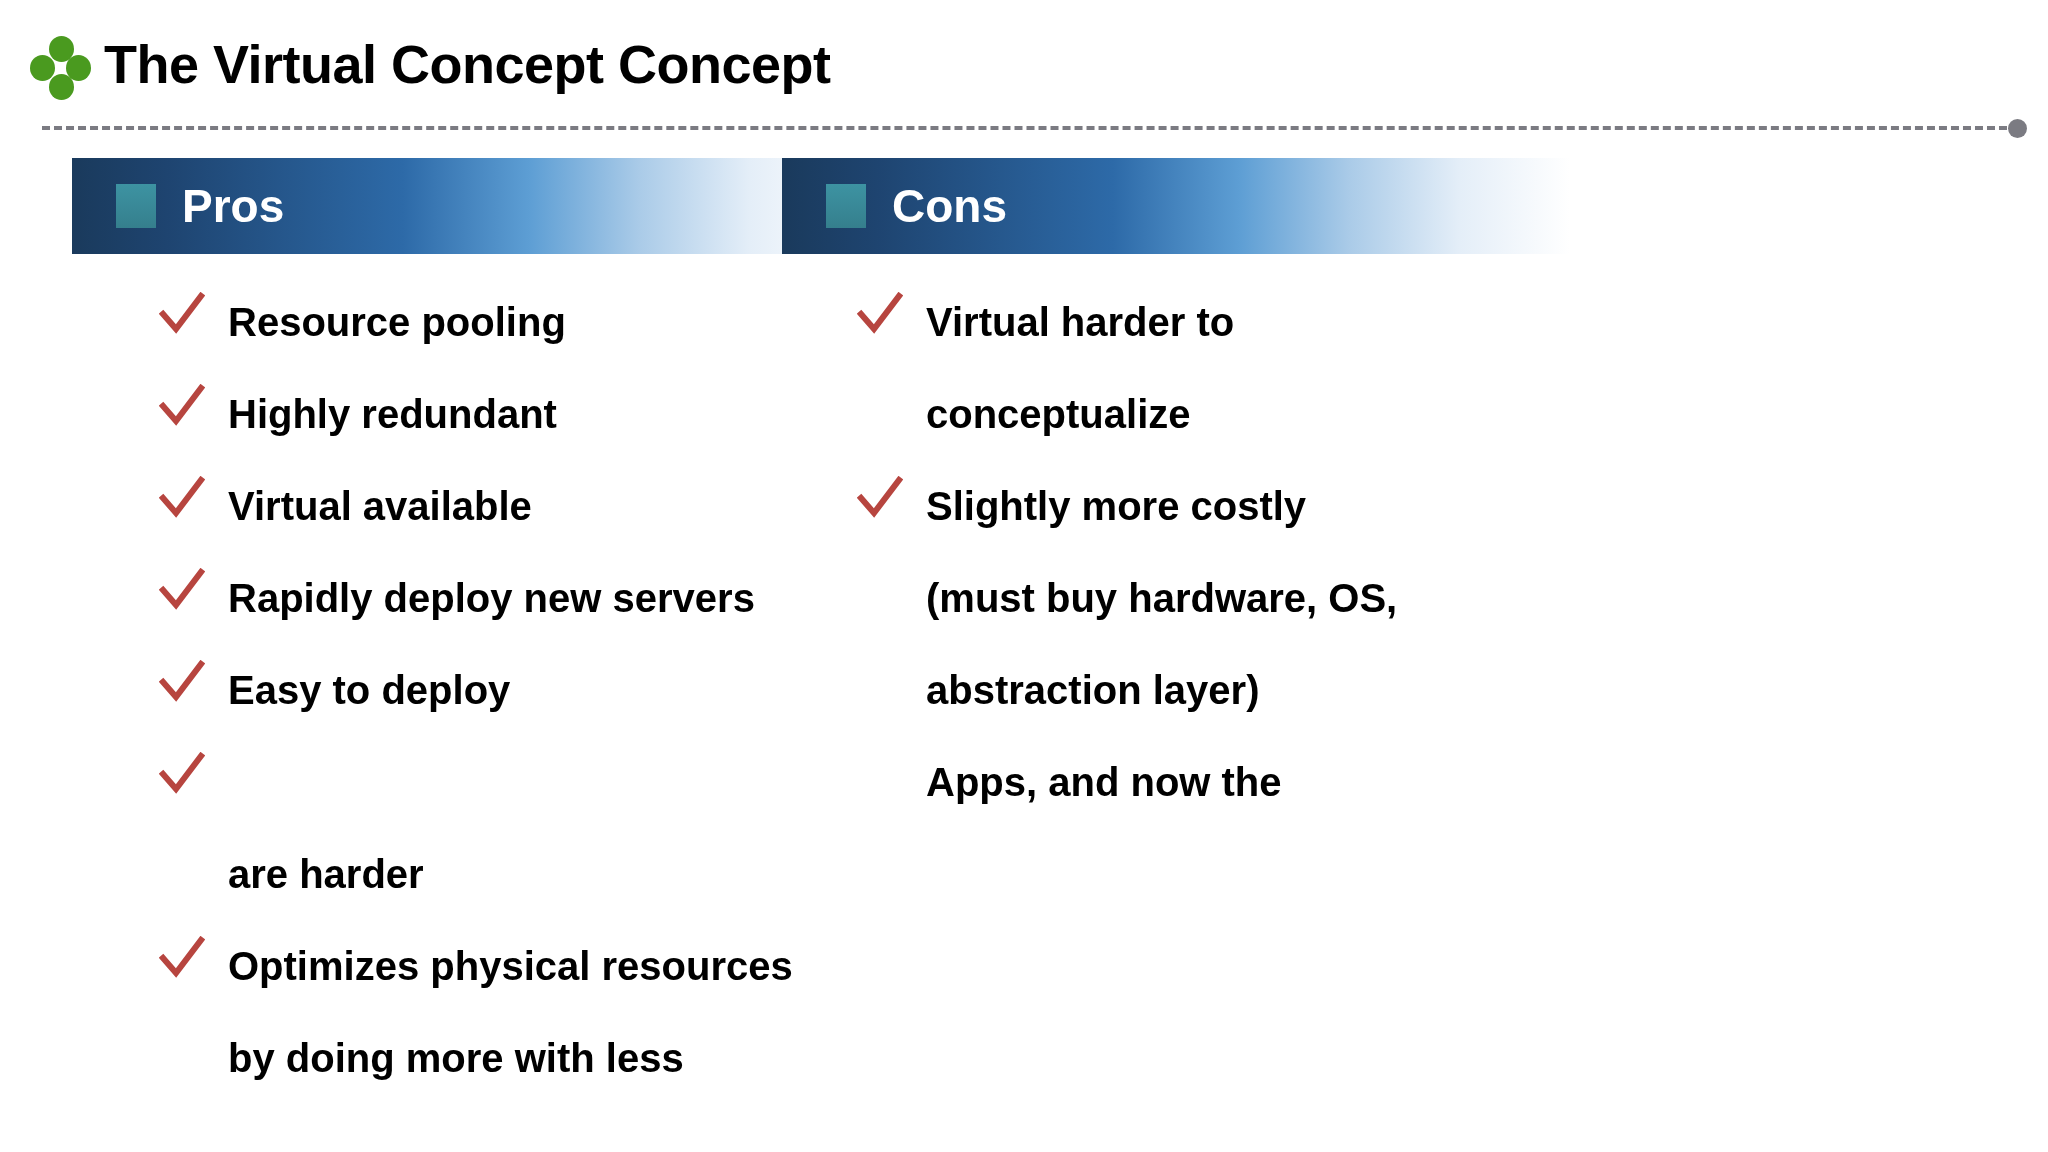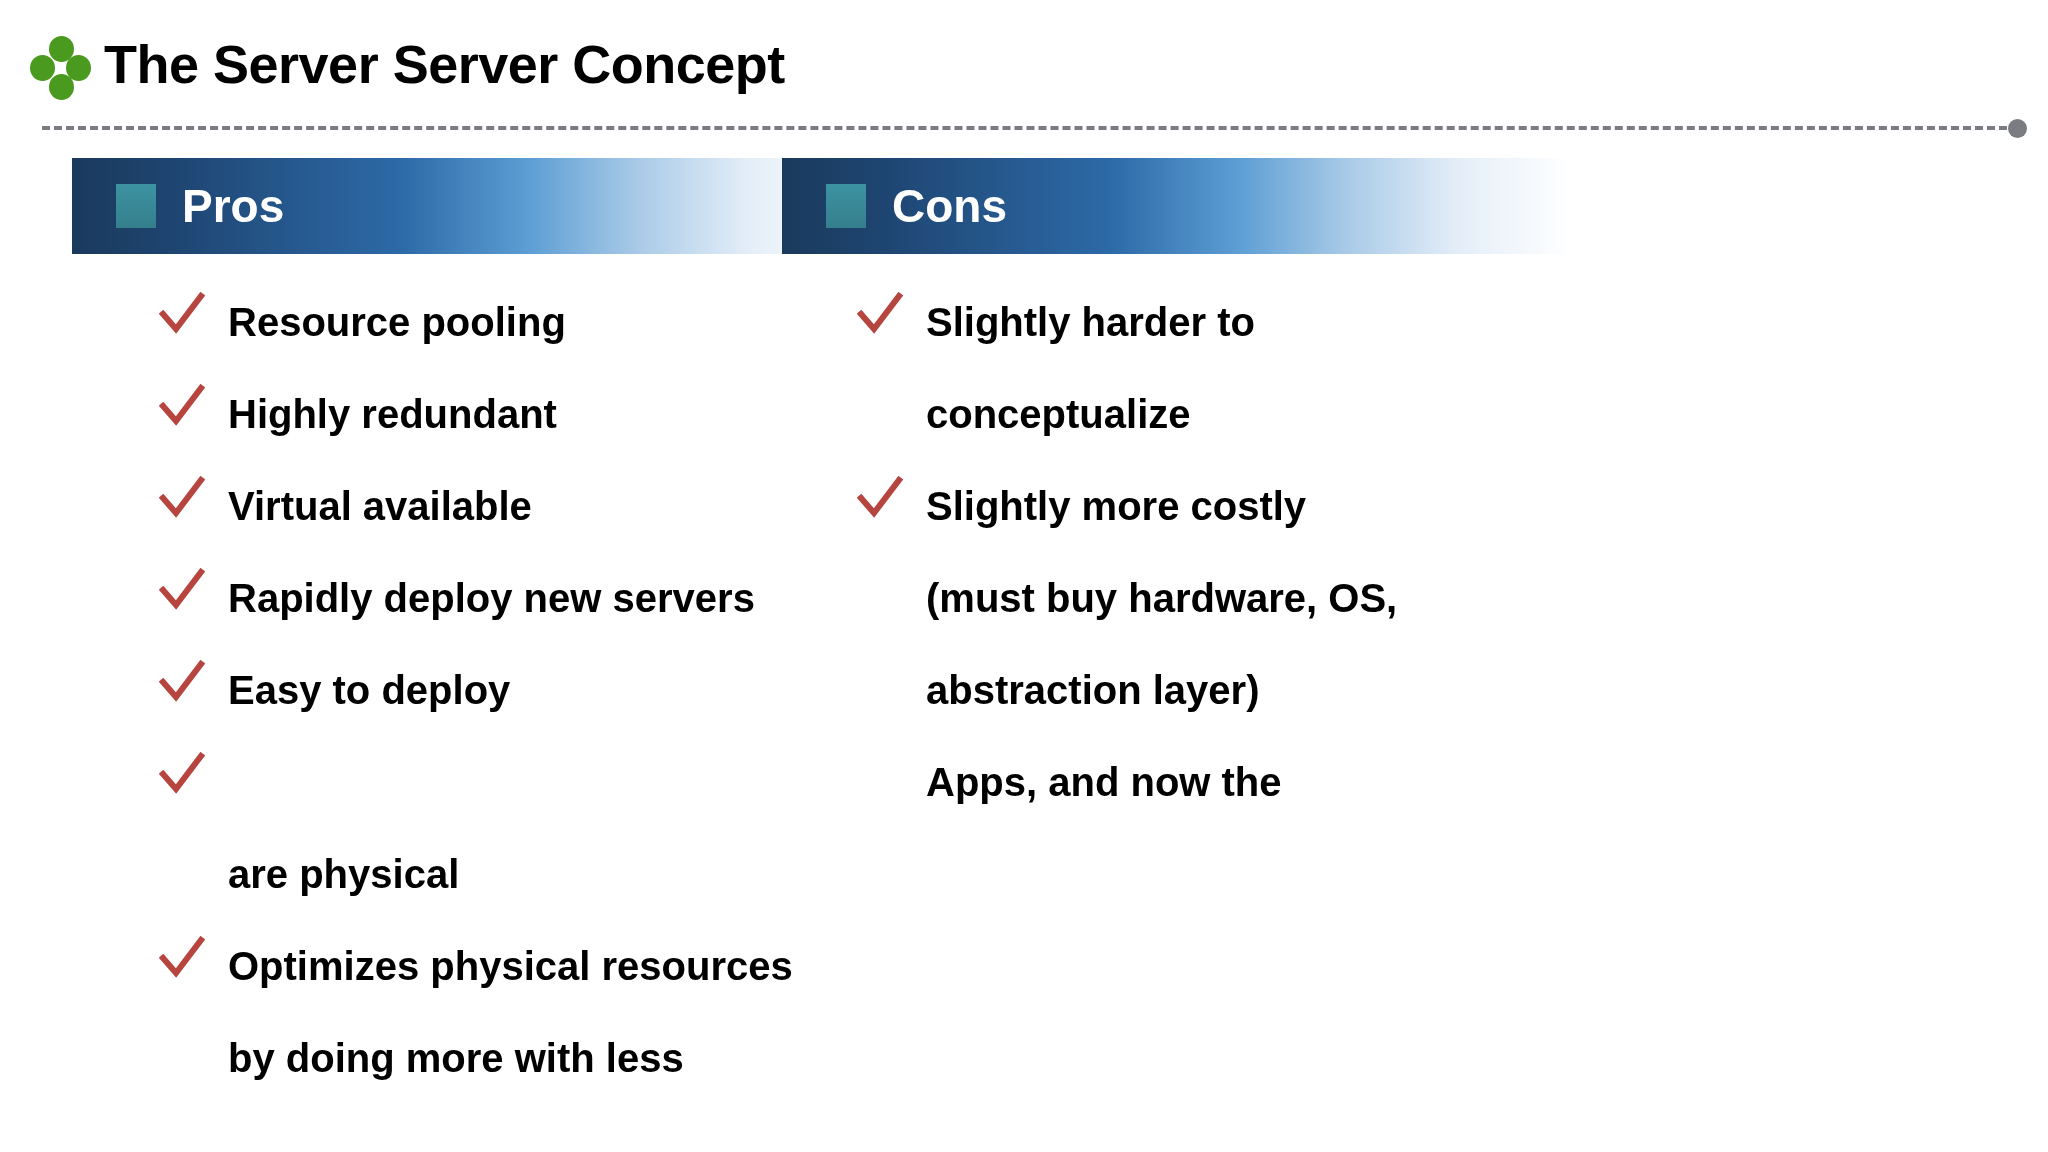--- a/index.html
+++ b/index.html
@@ -178,21 +178,21 @@
 
 <div class="slide">
 
   <div class="title-row">
     <div class="logo-mark">
       <span class="d-top"></span>
       <span class="d-left"></span>
       <span class="d-right"></span>
       <span class="d-bottom"></span>
     </div>
-    <div class="slide-title">The Server Server Concept</div>
+    <div class="slide-title">The Virtual Concept Concept</div>
   </div>
 
   <div class="rule-wrap">
     <div class="rule-line"></div>
     <div class="rule-dot"></div>
   </div>
 
   <div class="columns">
 
     <div class="col col-pros">
@@ -256,21 +256,21 @@
                 <path d="M4 22 L17 37 L42 4" stroke="#b7453f" stroke-width="6" fill="none" stroke-linecap="square"></path>
               </svg>
           </span>
         </div>
         <div class="bullet-row cont">
           <span class="check blank">
             <svg width="46" height="44" viewBox="0 0 46 44">
                 <path d="M4 22 L17 37 L42 4" stroke="#b7453f" stroke-width="6" fill="none"></path>
               </svg>
           </span>
-          <span class="bullet-text">are physical</span>
+          <span class="bullet-text">are harder</span>
         </div>
 
         <div class="bullet-row">
           <span class="check">
             <svg width="46" height="44" viewBox="0 0 46 44">
                 <path d="M4 22 L17 37 L42 4" stroke="#b7453f" stroke-width="6" fill="none" stroke-linecap="square"></path>
               </svg>
           </span>
           <span class="bullet-text">Optimizes physical resources</span>
         </div>
@@ -295,21 +295,21 @@
       </div>
 
       <div class="bullets">
 
         <div class="bullet-row">
           <span class="check">
             <svg width="46" height="44" viewBox="0 0 46 44">
                 <path d="M4 22 L17 37 L42 4" stroke="#b7453f" stroke-width="6" fill="none" stroke-linecap="square"></path>
               </svg>
           </span>
-          <span class="bullet-text">Slightly harder to</span>
+          <span class="bullet-text">Virtual harder to</span>
         </div>
         <div class="bullet-row cont">
           <span class="check blank">
             <svg width="46" height="44" viewBox="0 0 46 44">
                 <path d="M4 22 L17 37 L42 4" stroke="#b7453f" stroke-width="6" fill="none"></path>
               </svg>
           </span>
           <span class="bullet-text">conceptualize</span>
         </div>
 

